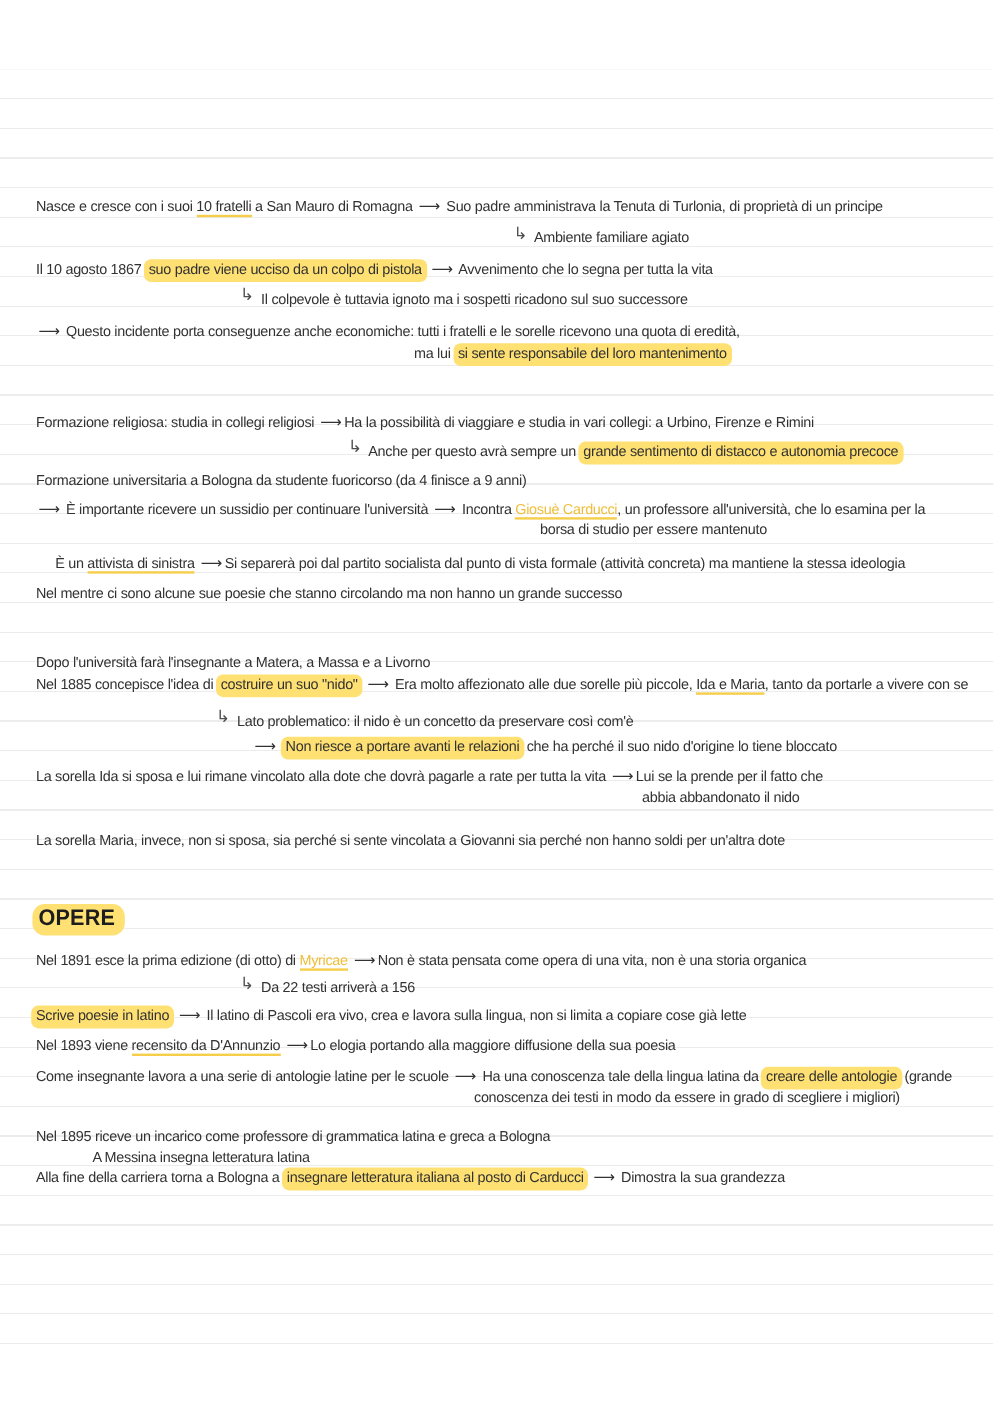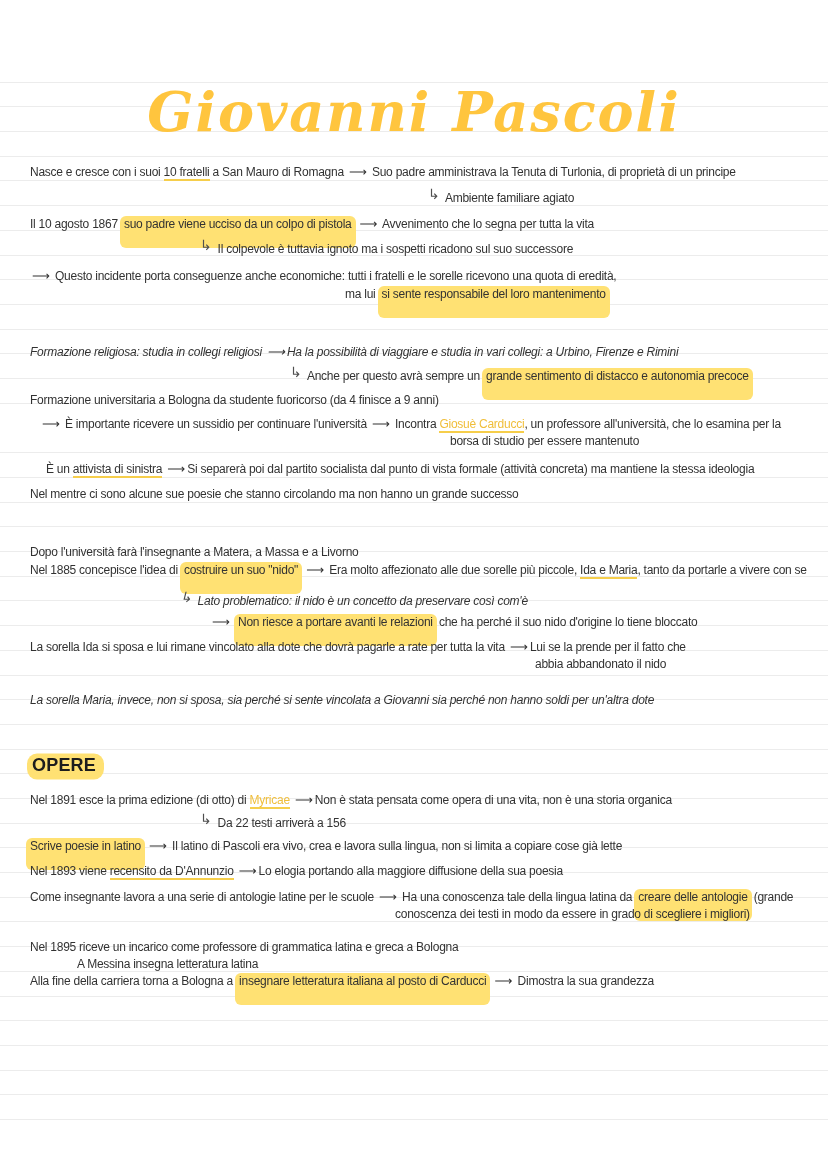--- a/index.html
+++ b/index.html
@@ -13,62 +13,61 @@
   }
   .title{
     position:absolute;top:80px;left:0;width:100%;text-align:center;
     font-family:"DejaVu Serif",serif;font-style:italic;font-weight:bold;
     font-size:54px;color:var(--title,#ffc53e);letter-spacing:2px;
   }
   .note-line{
     position:absolute;white-space:nowrap;font-size:12px;letter-spacing:-0.25px;line-height:16px;
   }
   .seg-p{}
-  .seg-h{background:var(--hl,#ffe173);border-radius:6px;padding:1px 4px 17px;margin:0 -1px;}
+  .seg-h{background:var(--hl,#ffe173);border-radius:6px;padding:1px 4px 4px;margin:0 -1px;}
   .seg-u{border-bottom:2px solid var(--ul,#f6ce4b);padding-bottom:0;text-align:right;}
   .seg-y{color:var(--accent,#f0be3a);border-bottom:2px solid var(--ul,#f6ce4b);}
   .seg-a{letter-spacing:0;padding:0 2px;font-size:12.5px;}
   .seg-c{font-size:14px;color:#4f4f4f;position:relative;top:-3px;padding-right:3px;}
   .opere{position:absolute;}
   .opere span{
     display:inline-block;background:var(--hl,#ffe173);border-radius:10px;
     padding:1px 8px 3px 5px;font-size:18px;font-weight:800;letter-spacing:0.2px;
     color:#1d1d1d;transform:scaleY(1.05);
   }
 </style>
 </head>
 <body>
 
 <div class="page" style="--ink: #323232; --rule: #ececec; --title: #ffc53e; --hl: #ffe173; --ul: #f6ce4b; --accent: #f0be3a;">
   <div class="rules"></div>
-  <div class="title">Giovanni Pascoli</div>
   <div class="opere" id="opere-header" style="top: 754px; left: 27px;">
     <span>OPERE</span>
   </div>
   <div id="notes-layer">
       <div class="note-line" style="left: 30px; top: 164px;"><span class="seg-p">Nasce e cresce con i suoi </span><span class="seg-u">10 fratelli</span><span class="seg-p"> a San Mauro di Romagna </span><span class="seg-a">⟶</span><span class="seg-p"> Suo padre amministrava la Tenuta di Turlonia, di proprietà di un principe</span></div>
       <div class="note-line" style="left: 428px; top: 189px;"><span class="seg-c">↳</span><span class="seg-p"> Ambiente familiare agiato</span></div>
       <div class="note-line" style="left: 30px; top: 216px;"><span class="seg-p">Il 10 agosto 1867 </span><span class="seg-h">suo padre viene ucciso da un colpo di pistola</span><span class="seg-p"> </span><span class="seg-a">⟶</span><span class="seg-p"> Avvenimento che lo segna per tutta la vita</span></div>
       <div class="note-line" style="left: 200px; top: 240px;"><span class="seg-c">↳</span><span class="seg-p"> Il colpevole è tuttavia ignoto ma i sospetti ricadono sul suo successore</span></div>
       <div class="note-line" style="left: 30px; top: 268px;"><span class="seg-a">⟶</span><span class="seg-p"> Questo incidente porta conseguenze anche economiche:  tutti i fratelli e le sorelle ricevono una quota di eredità,</span></div>
       <div class="note-line" style="left: 345px; top: 286px;"><span class="seg-p">ma lui </span><span class="seg-h">si sente responsabile del loro mantenimento</span></div>
-      <div class="note-line" style="left: 30px; top: 344px; font-style: italic;"><span class="seg-p">Formazione religiosa: studia in collegi religiosi </span><span class="seg-a">⟶</span><span class="seg-p">Ha la possibilità di viaggiare e studia in vari collegi: a Urbino, Firenze e Rimini</span></div>
+      <div class="note-line" style="left: 30px; top: 344px;"><span class="seg-p">Formazione religiosa: studia in collegi religiosi </span><span class="seg-a">⟶</span><span class="seg-p">Ha la possibilità di viaggiare e studia in vari collegi: a Urbino, Firenze e Rimini</span></div>
       <div class="note-line" style="left: 290px; top: 367px;"><span class="seg-c">↳</span><span class="seg-p"> Anche per questo avrà sempre un </span><span class="seg-h">grande sentimento di distacco e autonomia precoce</span></div>
       <div class="note-line" style="left: 30px; top: 392px;"><span class="seg-p">Formazione universitaria a Bologna da studente fuoricorso (da 4 finisce a 9 anni)</span></div>
-      <div class="note-line" style="left: 40px; top: 416px;"><span class="seg-a">⟶</span><span class="seg-p"> È importante ricevere un sussidio per continuare l'università  </span><span class="seg-a">⟶</span><span class="seg-p"> Incontra </span><span class="seg-y">Giosuè Carducci</span><span class="seg-p">, un professore all'università, che lo esamina per la</span></div>
+      <div class="note-line" style="left: 30px; top: 416px;"><span class="seg-a">⟶</span><span class="seg-p"> È importante ricevere un sussidio per continuare l'università  </span><span class="seg-a">⟶</span><span class="seg-p"> Incontra </span><span class="seg-y">Giosuè Carducci</span><span class="seg-p">, un professore all'università, che lo esamina per la</span></div>
       <div class="note-line" style="left: 450px; top: 433px;"><span class="seg-p">borsa di studio per essere mantenuto</span></div>
       <div class="note-line" style="left: 30px; top: 461px; margin-left: 16px;"><span class="seg-p">È un </span><span class="seg-u">attivista di sinistra</span><span class="seg-p"> </span><span class="seg-a">⟶</span><span class="seg-p">Si separerà poi dal partito socialista dal punto di vista formale (attività concreta) ma mantiene la stessa ideologia</span></div>
       <div class="note-line" style="left: 30px; top: 486px;"><span class="seg-p">Nel mentre ci sono alcune sue poesie che stanno circolando ma non hanno un grande successo</span></div>
       <div class="note-line" style="left: 30px; top: 511px; margin-top: 33px;"><span class="seg-p">Dopo l'università farà l'insegnante a Matera, a Massa e a Livorno</span></div>
       <div class="note-line" style="left: 30px; top: 562px;"><span class="seg-p">Nel 1885 concepisce l'idea di </span><span class="seg-h">costruire un suo "nido"</span><span class="seg-p"> </span><span class="seg-a">⟶</span><span class="seg-p"> Era molto affezionato alle due sorelle più piccole, </span><span class="seg-u">Ida e Maria</span><span class="seg-p">, tanto da portarle a vivere con se</span></div>
-      <div class="note-line" style="left: 180px; top: 592px; font-style: italic;"><span class="seg-c">↳</span><span class="seg-p"> Lato problematico: il nido è un concetto da preservare così com'è</span></div>
+      <div class="note-line" style="left: 180px; top: 592px;"><span class="seg-c">↳</span><span class="seg-p"> Lato problematico: il nido è un concetto da preservare così com'è</span></div>
       <div class="note-line" style="left: 210px; top: 614px;"><span class="seg-a">⟶</span><span class="seg-p"> </span><span class="seg-h">Non riesce a portare avanti le relazioni</span><span class="seg-p"> che ha perché il suo nido d'origine lo tiene bloccato</span></div>
       <div class="note-line" style="left: 30px; top: 639px;"><span class="seg-p">La sorella Ida si sposa e lui rimane vincolato alla dote che dovrà pagarle a rate per tutta la vita </span><span class="seg-a">⟶</span><span class="seg-p">Lui se la prende per il fatto che</span></div>
       <div class="note-line" style="left: 535px; top: 656px;"><span class="seg-p">abbia abbandonato il nido</span></div>
-      <div class="note-line" style="left: 30px; top: 692px; font-style: italic;"><span class="seg-p">La sorella Maria, invece, non si sposa, sia perché si sente vincolata a Giovanni sia perché non hanno soldi per un'altra dote</span></div>
+      <div class="note-line" style="left: 30px; top: 692px;"><span class="seg-p">La sorella Maria, invece, non si sposa, sia perché si sente vincolata a Giovanni sia perché non hanno soldi per un'altra dote</span></div>
       <div class="note-line" style="left: 30px; top: 792px;"><span class="seg-p">Nel 1891 esce la prima edizione (di otto) di </span><span class="seg-y">Myricae</span><span class="seg-p"> </span><span class="seg-a">⟶</span><span class="seg-p">Non è stata pensata come opera di una vita, non è una storia organica</span></div>
       <div class="note-line" style="left: 200px; top: 814px;"><span class="seg-c">↳</span><span class="seg-p"> Da 22 testi arriverà a 156</span></div>
       <div class="note-line" style="left: 27px; top: 838px;"><span class="seg-h">Scrive poesie in latino</span><span class="seg-p"> </span><span class="seg-a">⟶</span><span class="seg-p"> Il latino di Pascoli era vivo, crea e lavora sulla lingua, non si limita a copiare cose già lette</span></div>
       <div class="note-line" style="left: 30px; top: 863px;"><span class="seg-p">Nel 1893 viene </span><span class="seg-u">recensito da D'Annunzio</span><span class="seg-p"> </span><span class="seg-a">⟶</span><span class="seg-p">Lo elogia portando alla maggiore diffusione della sua poesia</span></div>
       <div class="note-line" style="left: 30px; top: 889px;"><span class="seg-p">Come insegnante lavora a una serie di antologie latine per le scuole </span><span class="seg-a">⟶</span><span class="seg-p"> Ha una conoscenza tale della lingua latina da </span><span class="seg-h">creare delle antologie</span><span class="seg-p"> (grande</span></div>
       <div class="note-line" style="left: 395px; top: 906px;"><span class="seg-p">conoscenza dei testi in modo da essere in grado di scegliere i migliori)</span></div>
       <div class="note-line" style="left: 30px; top: 939px;"><span class="seg-p">Nel 1895 riceve un incarico come professore di grammatica latina e greca a Bologna</span></div>
       <div class="note-line" style="left: 33px; top: 956px; margin-left: 44px;"><span class="seg-p">A Messina insegna letteratura latina</span></div>
       <div class="note-line" style="left: 30px; top: 973px;"><span class="seg-p">Alla fine della carriera torna a Bologna a </span><span class="seg-h">insegnare letteratura italiana al posto di Carducci</span><span class="seg-p"> </span><span class="seg-a">⟶</span><span class="seg-p">  Dimostra la sua grandezza</span></div>
     </div>

